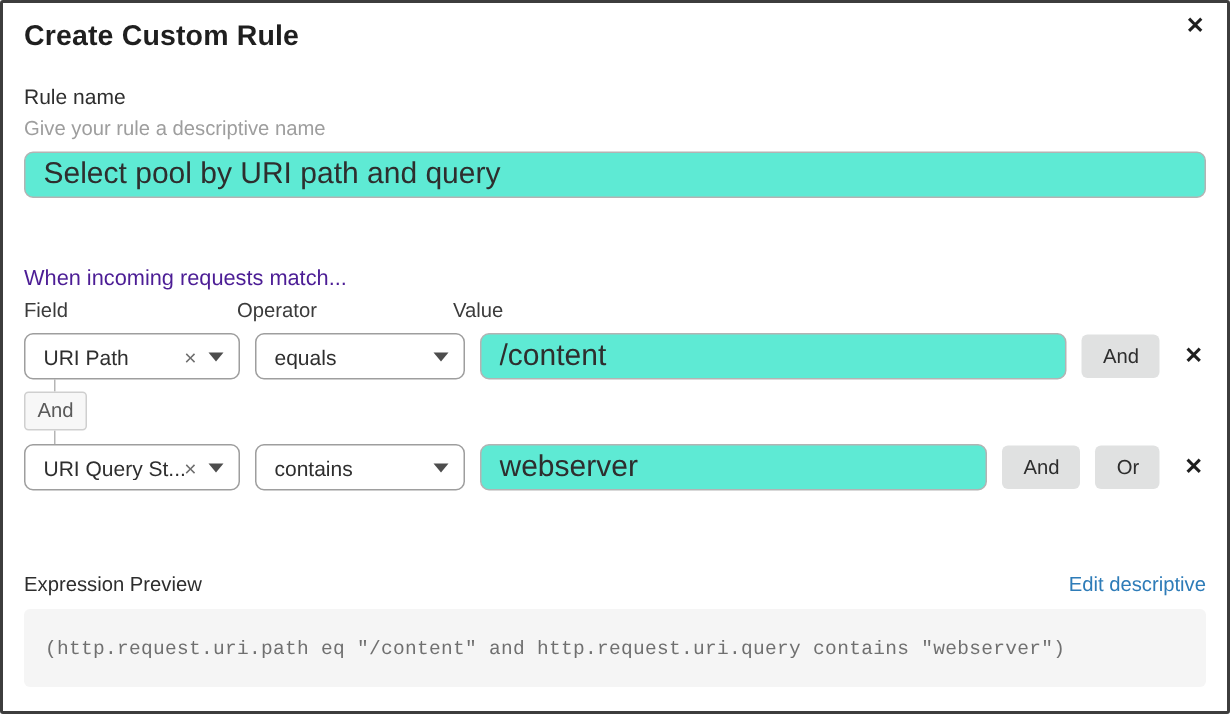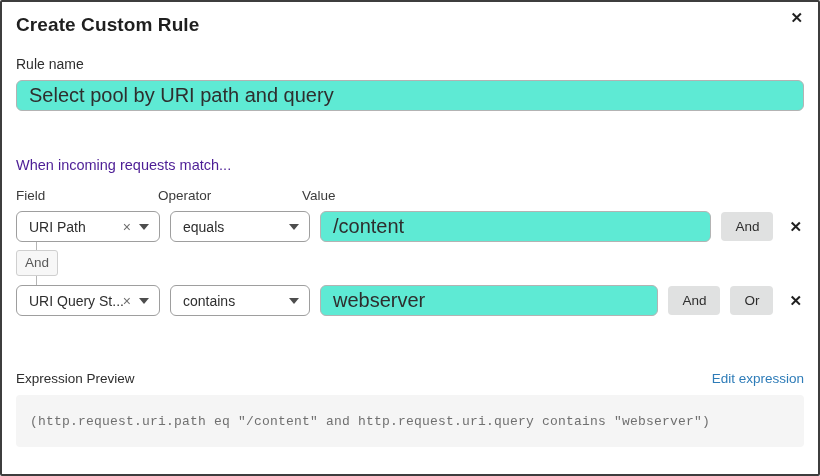--- a/index.html
+++ b/index.html
@@ -64,21 +64,21 @@
 
   .match-heading {
     margin-top: 46px;
     font-size: 14.5px;
     font-weight: 400;
     color: #4c1d95;
   }
 
   .col-labels {
     display: flex;
-    margin-top: 15px;
+    margin-top: 5px;
     font-size: 13.5px;
     color: #3b3b3b;
   }
   .col-field    { width: 142px; }
   .col-operator { width: 144px; }
 
   .cond-row {
     display: flex;
     align-items: center;
     margin-top: 8px;
@@ -198,20 +198,21 @@
 </head>
 <body>
 
 <div class="dialog">
 
   <h1 class="dialog-title">Create Custom Rule</h1>
   <span class="close-x">✕</span>
 
   <div>
     <div class="rule-label">Rule name</div>
+    <div class="rule-helper">Give your rule a descriptive name</div>
     <input class="text-input" type="text" value="Select pool by URI path and query" style="">
   </div>
 
   <div>
     <div class="match-heading">When incoming requests match...</div>
 
     <div class="col-labels">
       <span class="col-field">Field</span>
       <span class="col-operator">Operator</span>
       <span class="col-value">Value</span>
@@ -250,20 +251,20 @@
       </div>
       <input class="text-input value-input" type="text" value="webserver" style="">
       <button class="gray-btn">And</button>
       <button class="gray-btn">Or</button>
       <span class="row-delete">✕</span>
     </div>
   </div>
 
   <div class="expr-header">
     <span class="expr-label">Expression Preview</span>
-    <a class="expr-link">Edit expression</a>
+    <a class="expr-link">Edit descriptive</a>
   </div>
 
   <div class="code-block">
     <code>(http.request.uri.path eq "/content" and http.request.uri.query contains "webserver")</code>
   </div>
 
 </div>
 
 </body></html>

